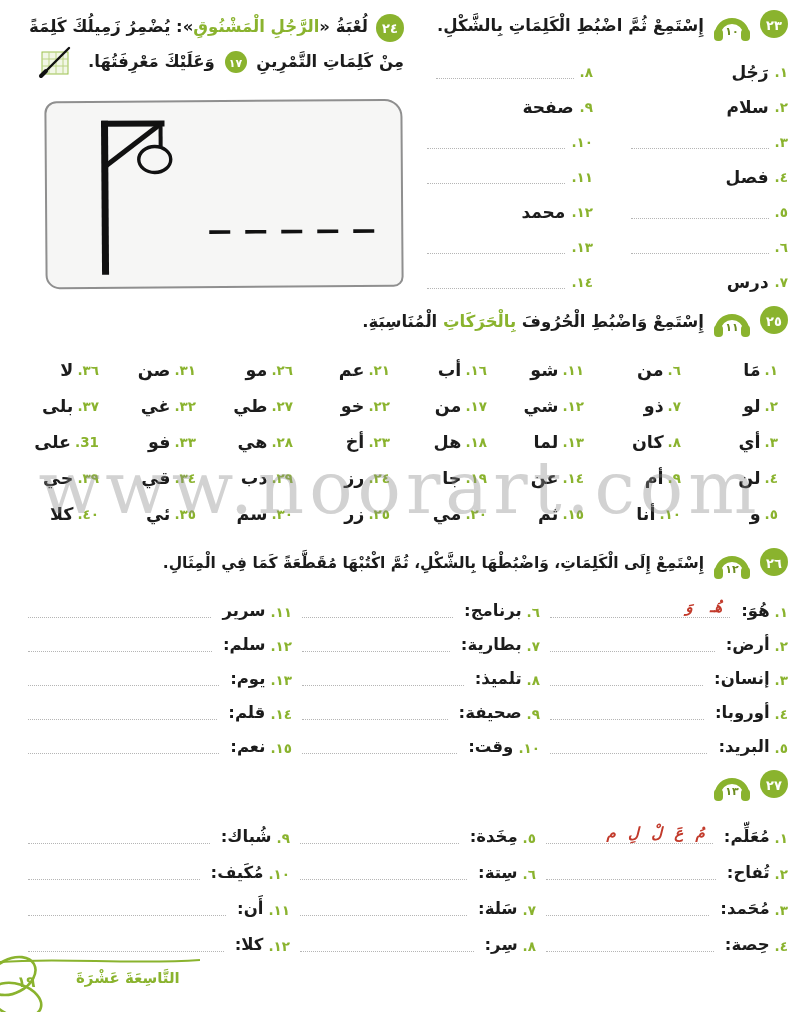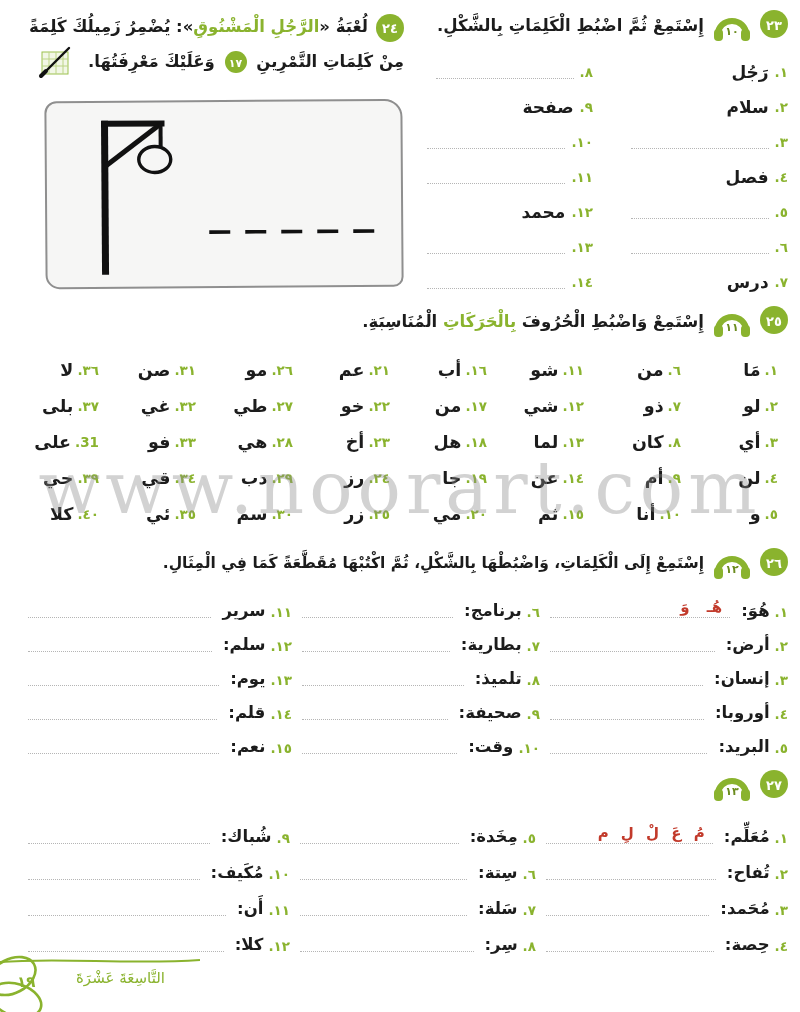--- a/index.html
+++ b/index.html
@@ -44,21 +44,21 @@
   .syl-grid{display:grid;grid-template-columns:repeat(8,1fr);grid-template-rows:repeat(5,36px);grid-auto-flow:column;}
   .syl-grid .cell{display:flex;align-items:center;gap:4px;padding-right:10px;}
   .syl-grid .word{font-size:17.5px;}
   
   .ans-list{display:grid;grid-auto-flow:column;}
   .ans-list .cell{display:flex;align-items:flex-end;gap:5px;padding-bottom:4px;}
   .ans-list .word{font-size:16.5px;}
   .ans-list .dotline{flex:1;margin:0 6px 2px 10px;}
   .example{
     position:absolute;right:8px;bottom:1px;color:var(--red);
-    font-size:15px;font-weight:bold;white-space:nowrap;word-spacing:12px;
+    font-size:15px;font-weight:bold;white-space:nowrap;word-spacing:12px;font-style:italic;
   }
   .list26{grid-template-columns:248px 248px 274px;grid-template-rows:repeat(5,34px);}
   .list27{grid-template-columns:252px 246px 272px;grid-template-rows:repeat(4,36px);}
   
   .ex24-text{font-size:16.5px;font-weight:bold;line-height:2.1;text-align:right;}
   .ex24-text .hl{color:var(--green);}
   .pencil-icon{vertical-align:middle;margin-right:10px;}
   
   .hangman-box{
     position:absolute;top:100px;left:45px;width:358px;height:188px;
@@ -66,21 +66,21 @@
     border-radius:12px 18px 10px 14px;transform:rotate(-0.4deg);
   }
   
   .watermark{
     position:absolute;top:446px;left:0;width:100%;
     direction:ltr;text-align:center;
     font-family:"DejaVu Serif",serif;font-size:72px;letter-spacing:5px;
     color:#8a8a8a;opacity:0.38;z-index:10;pointer-events:none;white-space:nowrap;
   }
   
-  .footer-label{position:absolute;left:76px;top:969px;color:var(--green);font-weight:normal;font-size:15px;direction:rtl;}
+  .footer-label{position:absolute;left:76px;top:969px;color:var(--green);font-weight:bold;font-size:15px;direction:rtl;}
   .footer-num{position:absolute;left:17px;top:973px;color:var(--green);font-weight:bold;font-size:15px;z-index:3;}
   .footer-line{position:absolute;left:0;top:954px;}
   .footer-flower{position:absolute;left:-14px;top:948px;}
 </style>
 </head>
 <body>
 
 <div class="section" style="top:10px;right:12px;width:378px;">
   <div class="ex-header">
     <div class="badge">٢٣</div>

